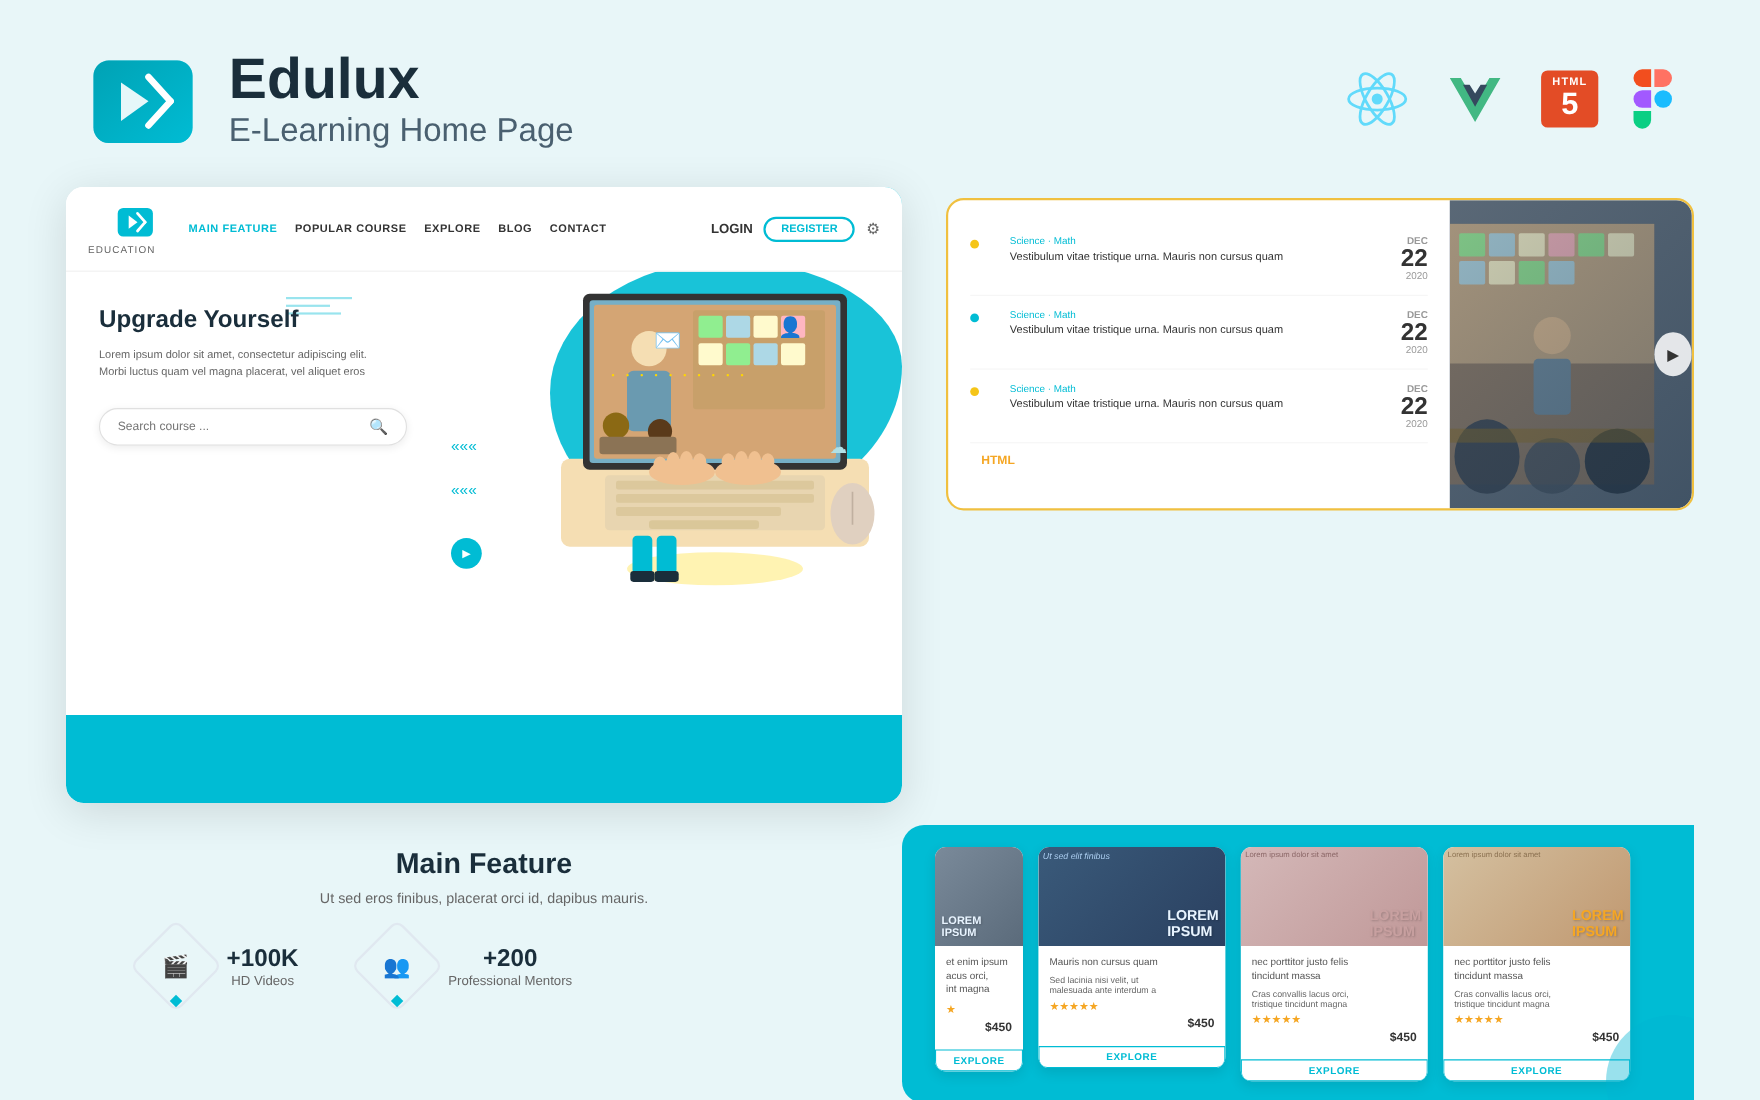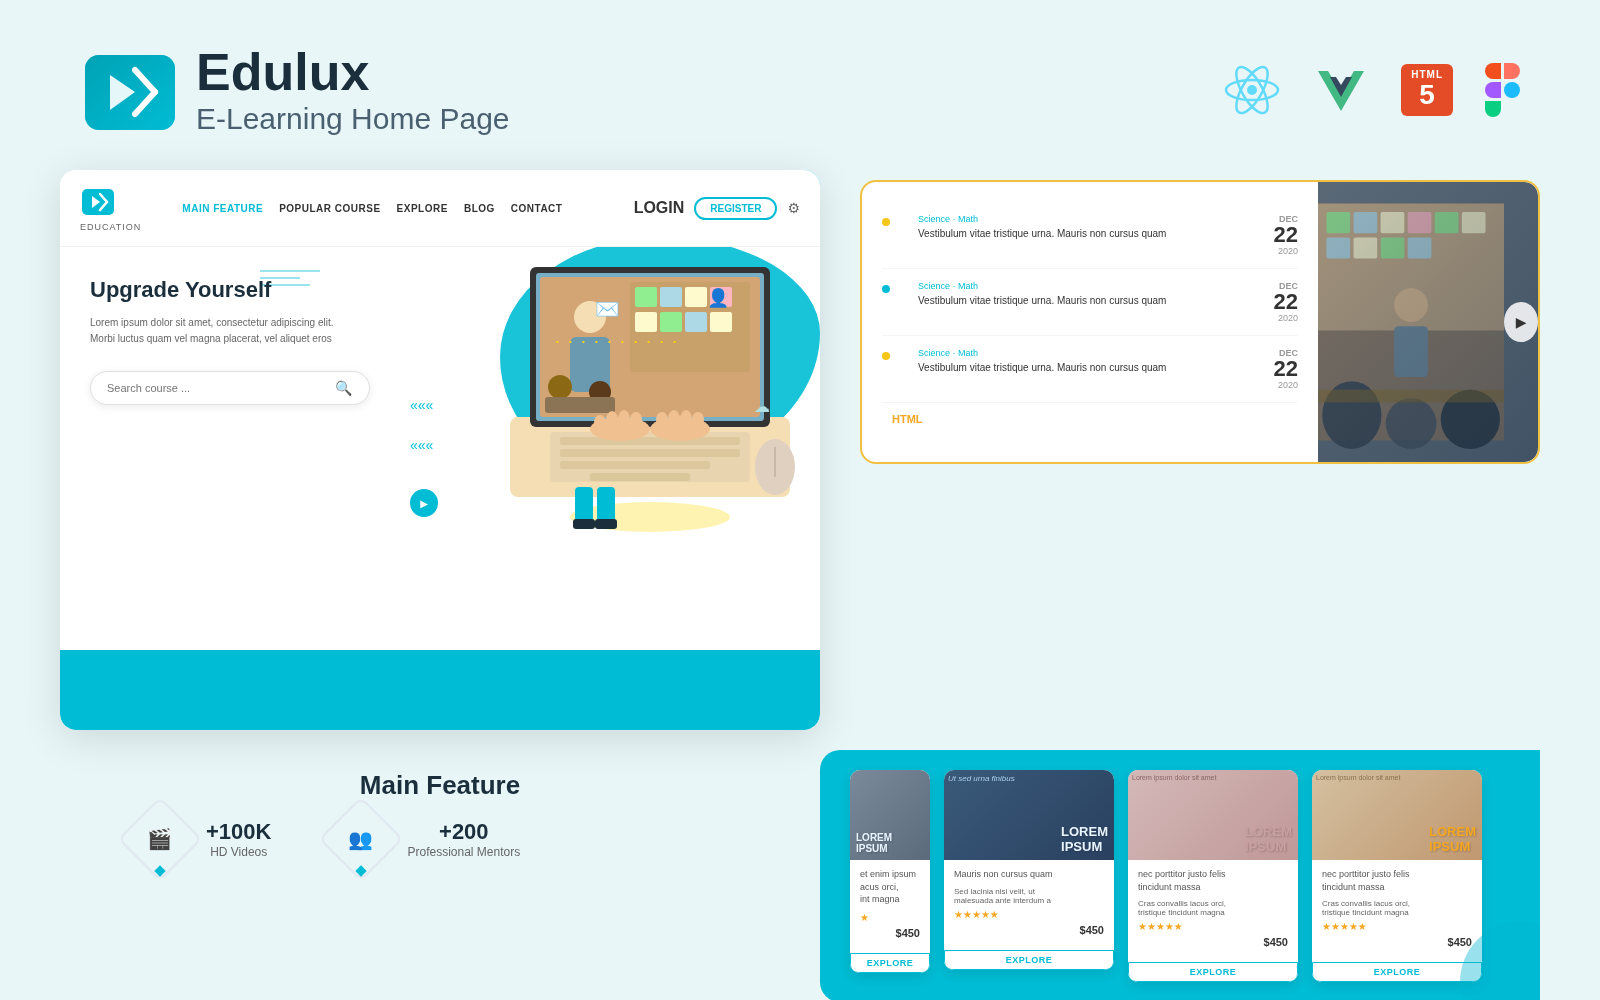--- a/index.html
+++ b/index.html
@@ -15,21 +15,21 @@
     .top-header {
       background: #e8f6f8;
       padding: 40px 80px 20px 80px;
       display: flex;
       align-items: center;
       justify-content: space-between;
     }
     .brand-area {
       display: flex;
       align-items: center;
-      gap: 16px;
+      gap: 28px;
     }
     .brand-logo {
       width: 100px;
       height: 100px;
     }
     .brand-text h1 {
       font-size: 52px;
       font-weight: 800;
       color: #1a2e3b;
       line-height: 1.1;
@@ -77,22 +77,22 @@
       display: flex;
       align-items: center;
       gap: 20px;
       border-bottom: 1px solid #f0f0f0;
       position: relative;
       z-index: 2;
     }
     .nav-logo {
       display: flex;
       flex-direction: column;
-      align-items: flex-start;
-      margin-right: 21px;
+      align-items: flex-end;
+      margin-right: 10px;
     }
     .nav-logo-icon {
       width: 36px;
       height: 36px;
     }
     .nav-logo-text {
       font-size: 9px;
       color: #666;
       letter-spacing: 1px;
       margin-top: 2px;
@@ -109,21 +109,21 @@
       text-transform: uppercase;
       letter-spacing: 0.5px;
     }
     .nav-link.active { color: #00bcd4; }
     .nav-actions {
       display: flex;
       align-items: center;
       gap: 10px;
     }
     .btn-login {
-      font-size: 16px;
+      font-size: 12px;
       color: #333;
       font-weight: 600;
     }
     .btn-register {
       background: transparent;
       border: 2px solid #00bcd4;
       color: #00bcd4;
       padding: 4px 14px;
       border-radius: 20px;
       font-size: 10px;
@@ -811,20 +811,21 @@
         <div class="thumb-overlay"></div>
         <div class="thumb-play">▶</div>
       </div>
     </div>
   </div>
 </div>
 
 <div class="bottom-section">
   <div class="bottom-left">
     <h2>Main Feature</h2>
+    <p>Ut sed eros finibus, placerat orci id, dapibus mauris.</p>
     <div class="stats-row">
 
       <div class="stat-item">
         <div style="position:relative;">
           <div class="stat-icon-box">
             <div class="stat-icon-inner">🎬</div>
           </div>
           <div class="stat-diamond"></div>
         </div>
         <div>
@@ -859,21 +860,21 @@
         <div class="course-stars">★</div>
         <div class="course-price-row">
           <span class="course-price">$450</span>
         </div>
       </div>
       <div class="course-explore-btn">EXPLORE</div>
     </div>
 
     <div class="course-card">
       <div class="course-card-thumb-bg" style="height:90px;background:linear-gradient(135deg,#3a5a7a,#2a4060);display:flex;flex-direction:column;justify-content:flex-end;padding:6px;position:relative;">
-        <div style="position:absolute;top:4px;left:4px;right:4px;font-size:8px;color:#aaccee;font-style:italic;">Ut sed urna finibus</div>
+        <div style="position:absolute;top:4px;left:4px;right:4px;font-size:8px;color:#aaccee;font-style:italic;">Ut sed elit finibus</div>
         <span class="course-badge" style="color:#e8f4ff;font-size:13px;">LOREM<br>IPSUM</span>
       </div>
       <div class="course-card-body">
         <div class="course-card-desc">Mauris non cursus quam</div>
         <div style="font-size:8px;color:#666;margin-bottom:4px;">Sed lacinia nisi velit, ut<br>malesuada ante interdum a</div>
         <div class="course-stars">★★★★★</div>
         <div class="course-price-row">
           <span class="course-price">$450</span>
         </div>
       </div>

